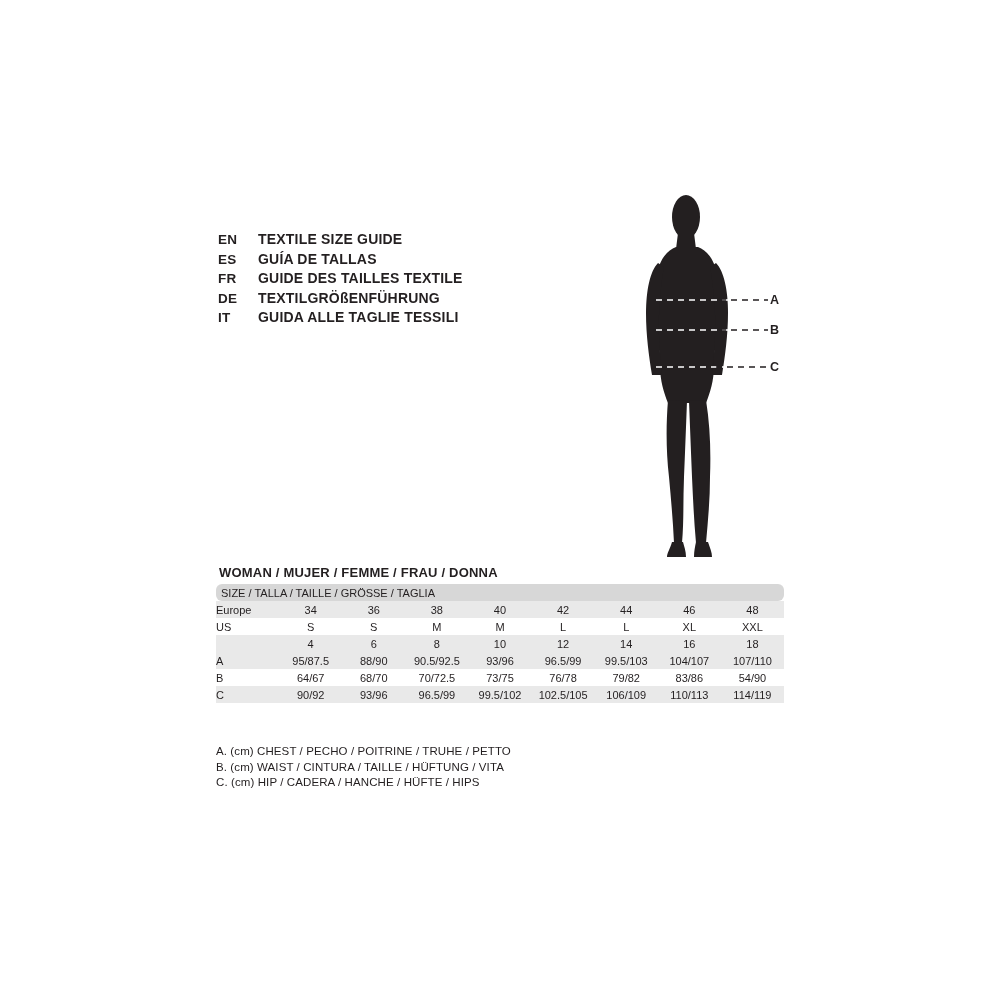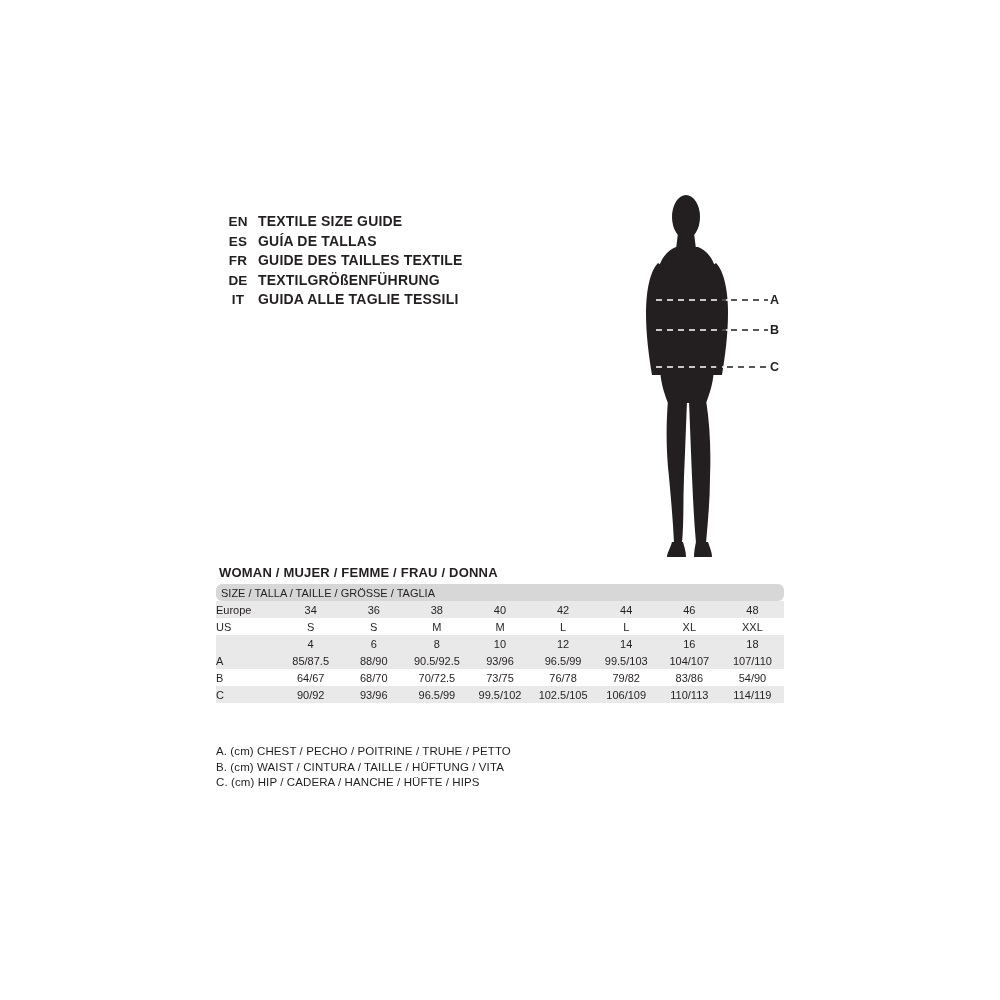--- a/index.html
+++ b/index.html
@@ -13,23 +13,22 @@
     position: relative;
     font-family: "Liberation Sans", sans-serif;
     color: #231f20;
     overflow: hidden;
   }
 
   
   #title-block {
     position: absolute;
     left: 218px;
-    top: 213px;
+    top: 231px;
     width: 300px;
-    text-align: center;
   }
   .title-row {
     display: flex;
     align-items: baseline;
     height: 19.5px;
   }
   .title-lang {
     width: 40px;
     font-size: 13.5px;
     font-weight: bold;
@@ -225,21 +224,21 @@
         <td class="val-cell">6</td>
         <td class="val-cell">8</td>
         <td class="val-cell">10</td>
         <td class="val-cell">12</td>
         <td class="val-cell">14</td>
         <td class="val-cell">16</td>
         <td class="val-cell">18</td>
       </tr>
       <tr class="row-shade">
         <td class="label-cell">A</td>
-        <td class="val-cell">85/87.5</td>
+        <td class="val-cell">95/87.5</td>
         <td class="val-cell">88/90</td>
         <td class="val-cell">90.5/92.5</td>
         <td class="val-cell">93/96</td>
         <td class="val-cell">96.5/99</td>
         <td class="val-cell">99.5/103</td>
         <td class="val-cell">104/107</td>
         <td class="val-cell">107/110</td>
       </tr>
       <tr class="row-plain">
         <td class="label-cell">B</td>

